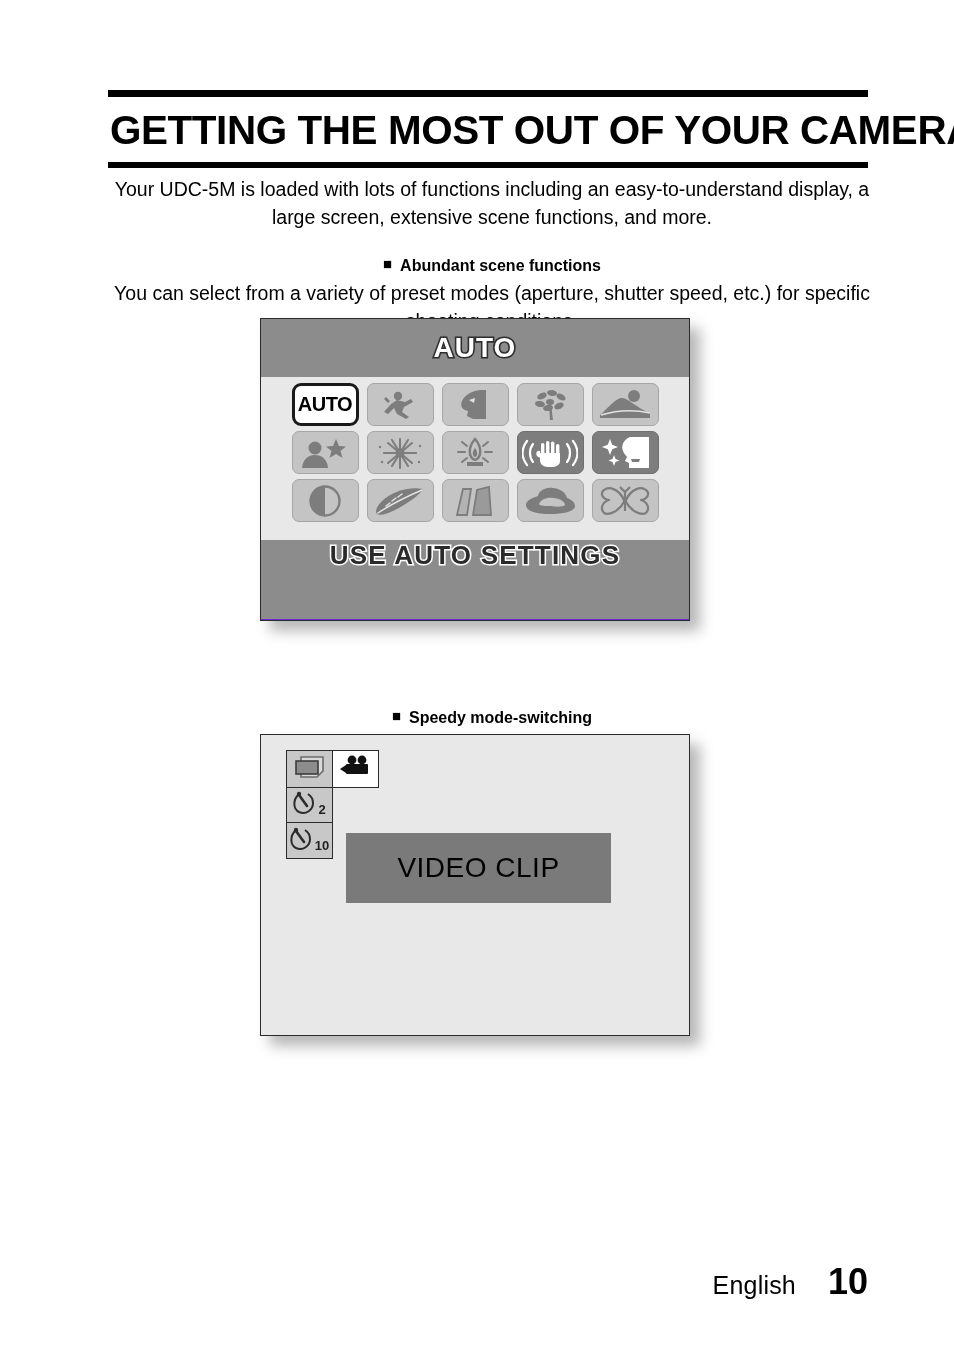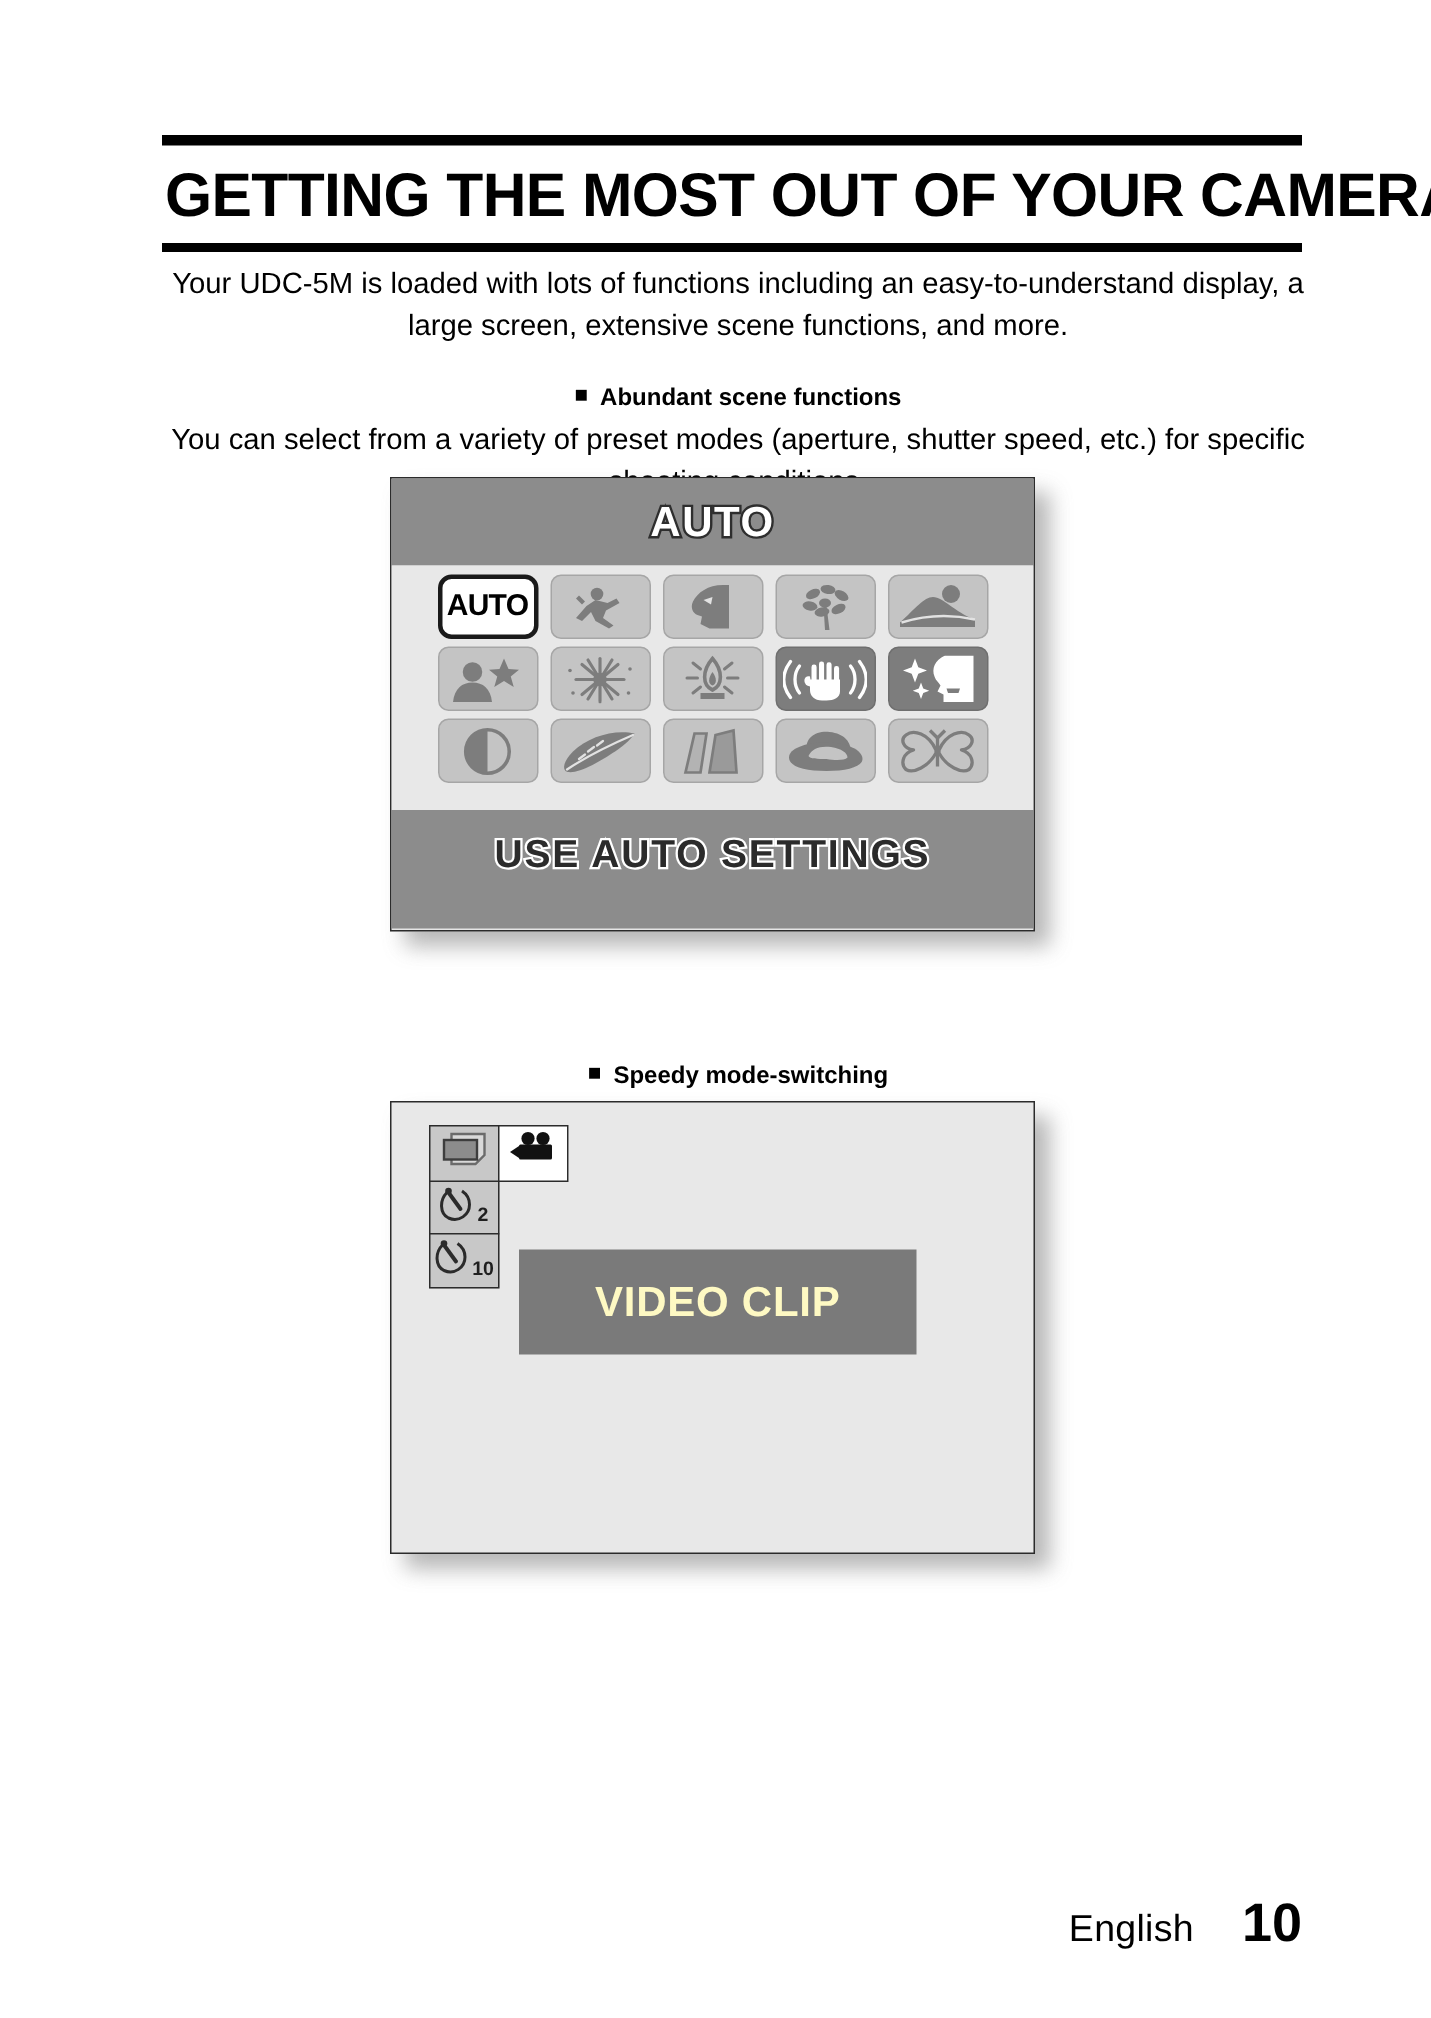--- a/index.html
+++ b/index.html
@@ -88,21 +88,21 @@
     background: #9b9b9b;
     filter: blur(7px);
     opacity: 0.72;
     z-index: 0;
   }
   .lcd {
     position: relative;
     z-index: 1;
     border: 1.5px solid #2b2b2b;
     box-sizing: border-box;
-    background: #e5e5e5;
+    background: #6d28d9;
     overflow: hidden;
   }
 
   
   #scene-lcd-wrap {
     left: 260px;
     top: 318px;
     width: 430px;
     height: 303px;
   }
@@ -110,21 +110,21 @@
 
   .band {
     background: #8c8c8c;
     width: 100%;
     box-sizing: border-box;
     display: flex;
     align-items: center;
     justify-content: center;
   }
   .band-top { height: 58px; }
-  .band-bottom { height: 79px; align-items: flex-start; padding-top: 14px; }
+  .band-bottom { height: 79px; align-items: flex-start; padding-top: 0; }
 
   .osd-title {
     font-weight: bold;
     font-size: 28px;
     letter-spacing: 1px;
     color: #ffffff;
     -webkit-text-stroke: 3.2px #2e2e2e;
     paint-order: stroke fill;
     font-family: "Liberation Sans", sans-serif;
   }
@@ -243,22 +243,22 @@
     top: 98px;
     width: 265px;
     height: 70px;
     background: #7a7a7a;
     display: flex;
     align-items: center;
     justify-content: center;
     z-index: 2;
   }
   .video-banner-text {
-    color: #fef9c3;
-    font-weight: bold;
+    color: #000000;
+    font-weight: normal;
     font-size: 28px;
     letter-spacing: 0.5px;
   }
 
   
   .footer {
     position: absolute;
     right: 86px;
     bottom: 42px;
     display: flex;

